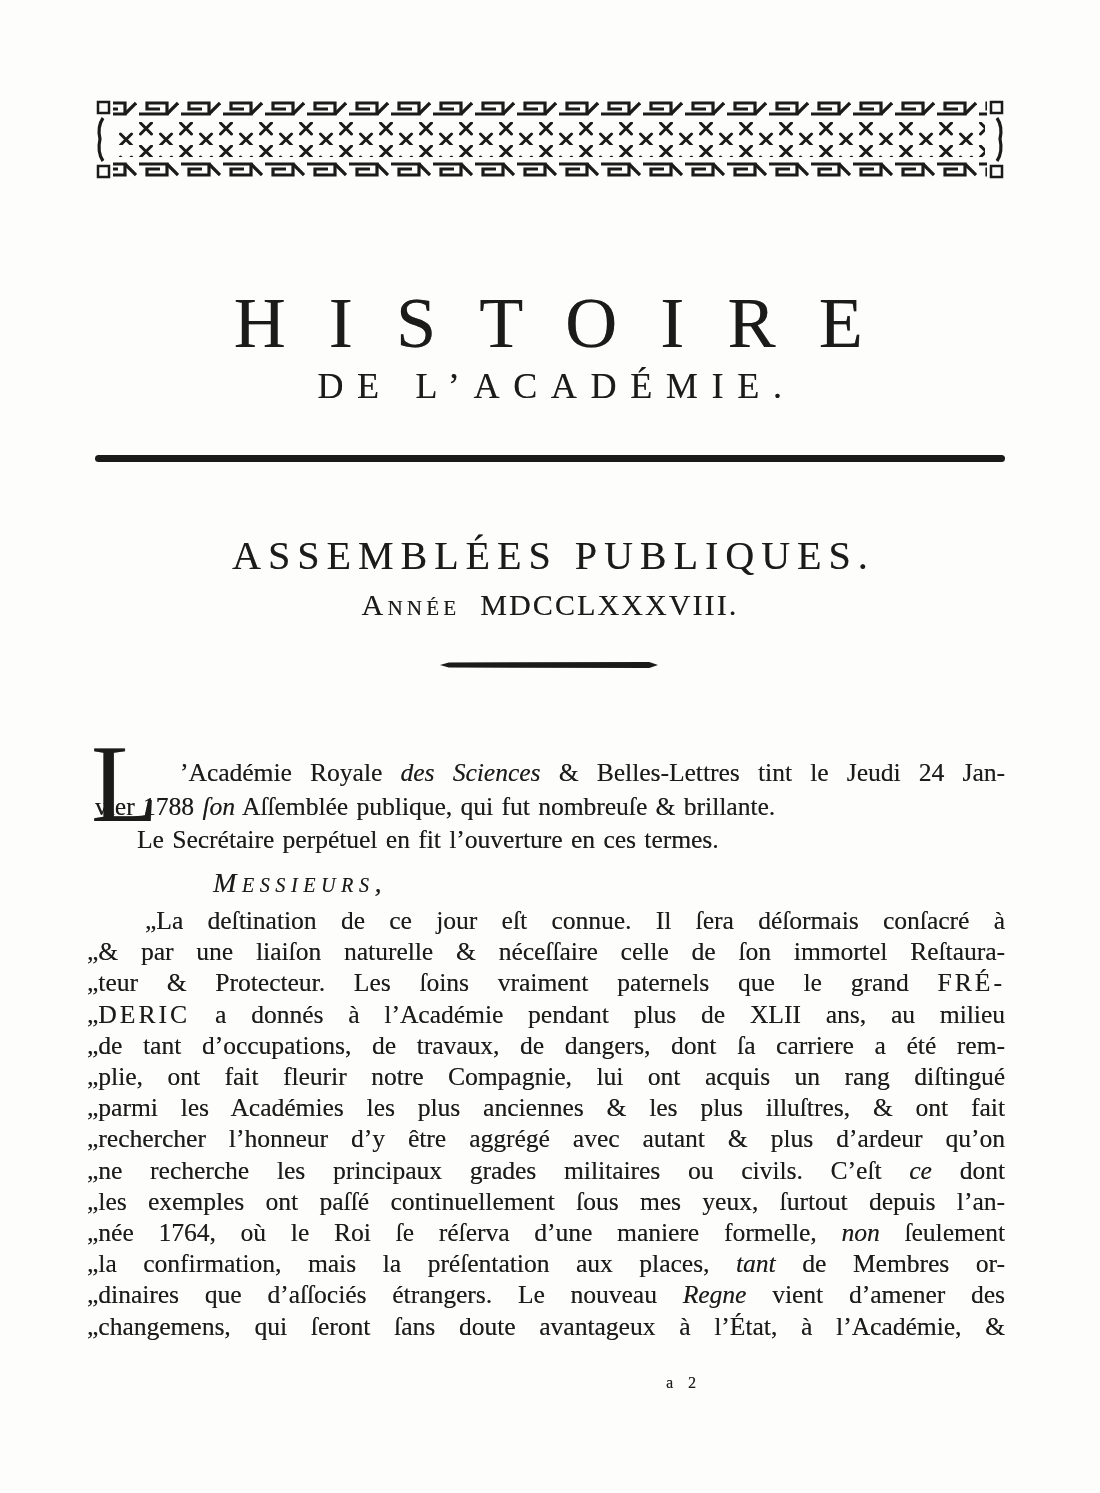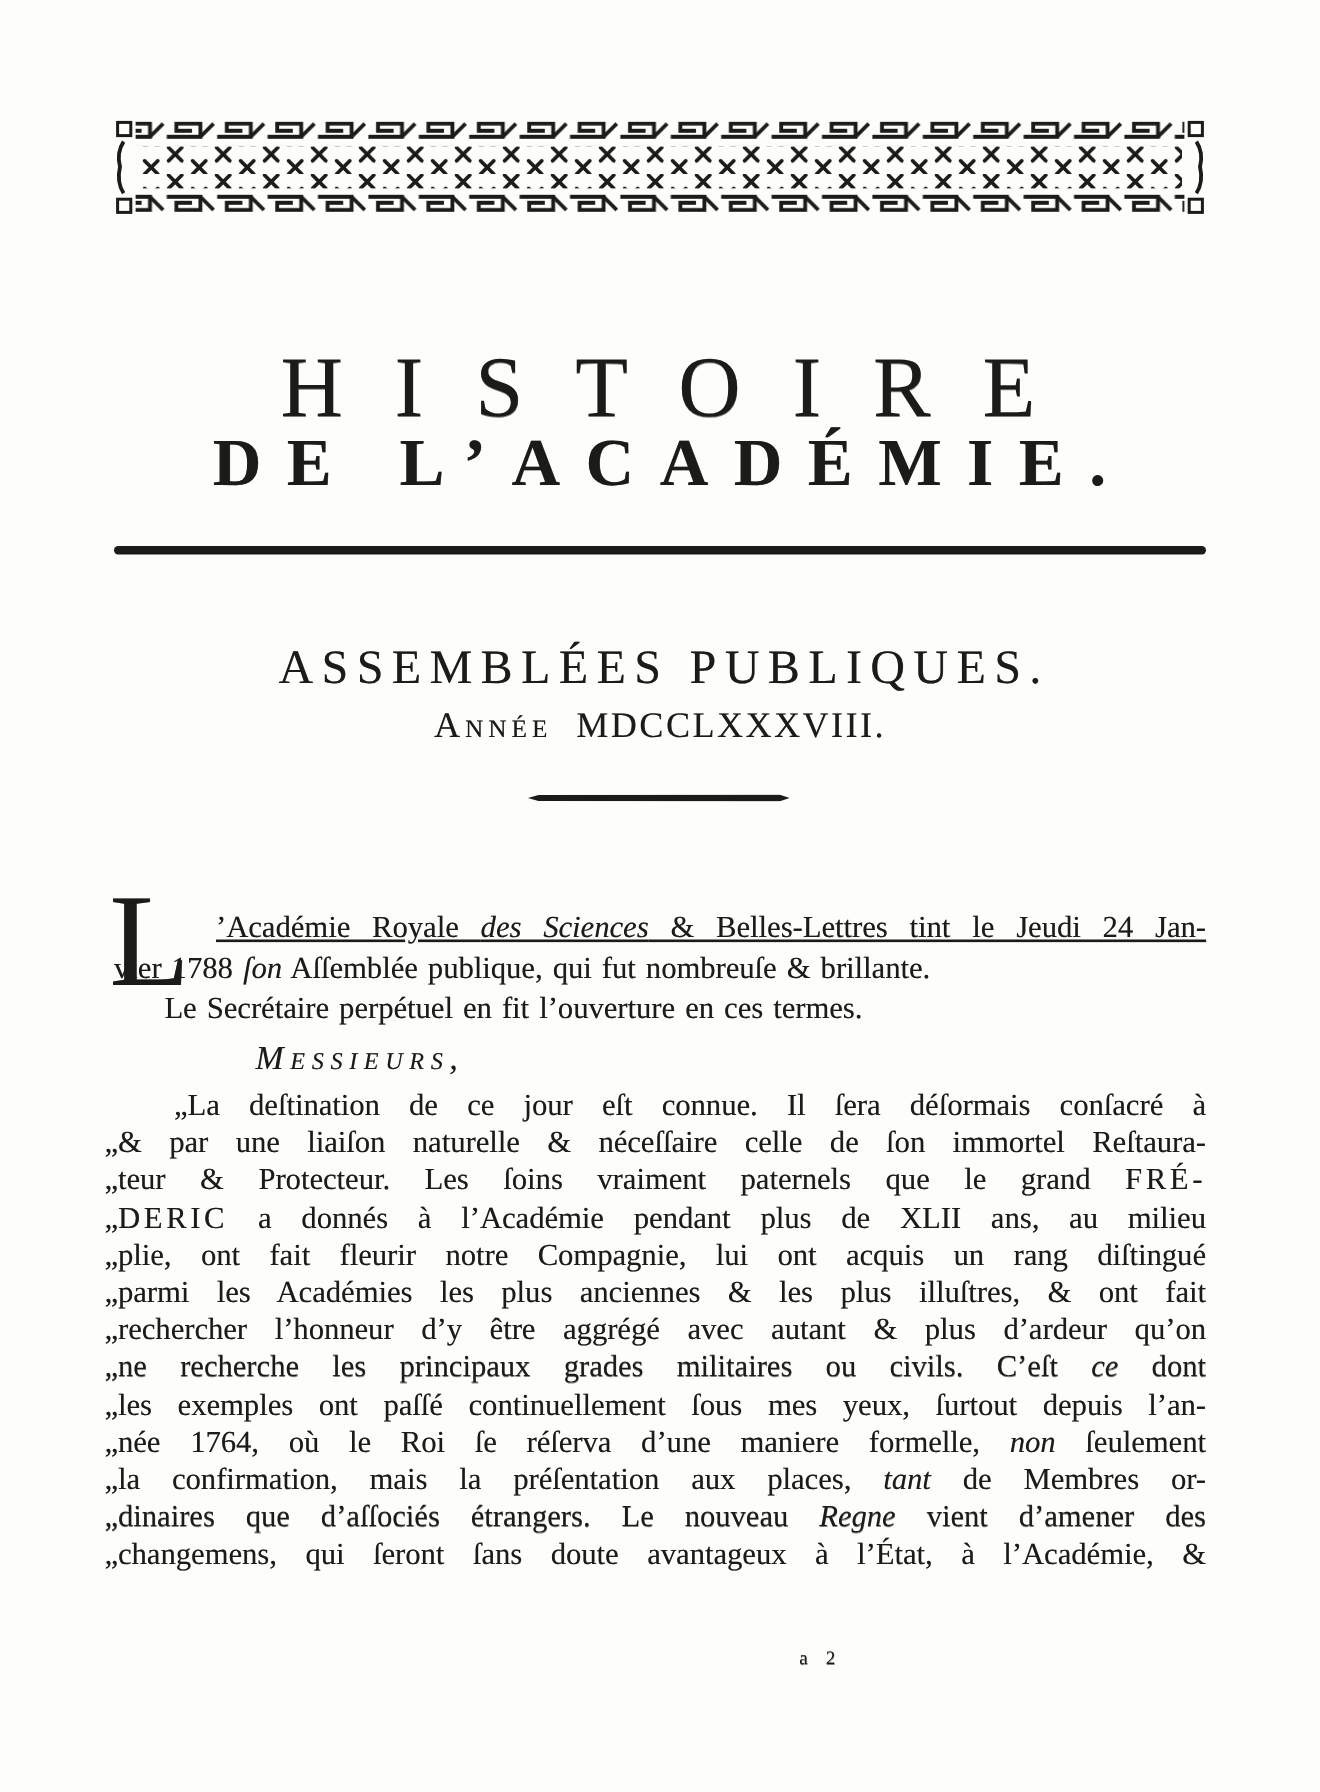--- a/index.html
+++ b/index.html
@@ -14,21 +14,21 @@
   }
   .page { position: absolute; inset: 0; }
   .txt { text-shadow: 0.2px 0.2px 0.35px rgba(25,25,22,0.55); }
 
   
   .ornament { position: absolute; left: 95px; top: 99px; width: 910px; height: 81px; color: var(--ink); }
 
   
   .masthead { position: absolute; left: 95px; top: 296px; width: 910px; text-align: center; }
   .title1 { font-size: 72px; line-height: 55px; letter-spacing: 0.60em; padding-left: 0.55em; white-space: nowrap; }
-  .title2 { margin-top: 13px; font-size: 56px; line-height: 44px; letter-spacing: 0.38em; padding-left: 0.36em; white-space: nowrap; font-weight: bold; }
+  .title2 { margin-top: 13px; font-size: 36px; line-height: 44px; letter-spacing: 0.38em; padding-left: 0.36em; white-space: nowrap; }
 
   .rule-long {
     position: absolute; left: 95px; top: 455px; width: 910px; height: 7px;
     background: var(--ink); border-radius: 3.5px;
   }
 
   
   .section-head { position: absolute; left: 95px; top: 535px; width: 910px; text-align: center; }
   .heading { font-size: 40px; line-height: 41px; letter-spacing: 0.175em; padding-left: 0.17em; white-space: nowrap; }
   .year-line { margin-top: 13px; font-size: 30px; line-height: 31px; white-space: nowrap; }
@@ -51,21 +51,21 @@
     position: absolute; left: 213px; top: 868px;
     font-style: italic; font-variant: small-caps;
     font-size: 28px; line-height: 30px; letter-spacing: 0.20em;
   }
   .speech { position: absolute; left: 87px; top: 905px; width: 918px; font-size: 25.5px; line-height: 31.2px; }
 
   .line { word-spacing: 2px; }
   .line.j { text-align: justify; text-align-last: justify; }
   .line.ind { text-indent: 42px; }
   .line.ind-sm { text-indent: 58px; }
-  .line.ind-drop { text-indent: 85px; text-decoration: underline; }
+  .line.ind-drop { text-indent: 85px; }
   .seg.it { font-style: italic; }
   .seg.sp { letter-spacing: 0.12em; margin-top: 32px; }
 
   .signature { position: absolute; left: 666px; top: 1374px; font-size: 16px; word-spacing: 11px; }
 </style>
 </head>
 <body>
 
 <div class="page">
 
@@ -120,20 +120,21 @@
       <div class="line ind"><span class="seg">Le Secrétaire perpétuel en fit l’ouverture en ces termes.</span></div>
     </div>
 
   <div class="salutation txt">Messieurs,</div>
 
   <div class="speech txt">
       <div class="line j ind-sm"><span class="seg">„La deſtination de ce jour eſt connue. Il ſera déſormais conſacré à</span></div>
       <div class="line j"><span class="seg">„&amp; par une liaiſon naturelle &amp; néceſſaire celle de ſon immortel Reſtaura-</span></div>
       <div class="line j"><span class="seg">„teur &amp; Protecteur. Les ſoins vraiment paternels que le grand </span><span class="seg sp">FRÉ-</span></div>
       <div class="line j"><span class="seg">„</span><span class="seg sp">DERIC</span><span class="seg"> a donnés à l’Académie pendant plus de XLII ans, au milieu</span></div>
+      <div class="line j"><span class="seg">„de tant d’occupations, de travaux, de dangers, dont ſa carriere a été rem-</span></div>
       <div class="line j"><span class="seg">„plie, ont fait fleurir notre Compagnie, lui ont acquis un rang diſtingué</span></div>
       <div class="line j"><span class="seg">„parmi les Académies les plus anciennes &amp; les plus illuſtres, &amp; ont fait</span></div>
       <div class="line j"><span class="seg">„rechercher l’honneur d’y être aggrégé avec autant &amp; plus d’ardeur qu’on</span></div>
       <div class="line j"><span class="seg">„ne recherche les principaux grades militaires ou civils. C’eſt </span><span class="seg it">ce</span><span class="seg"> dont</span></div>
       <div class="line j"><span class="seg">„les exemples ont paſſé continuellement ſous mes yeux, ſurtout depuis l’an-</span></div>
       <div class="line j"><span class="seg">„née 1764, où le Roi ſe réſerva d’une maniere formelle, </span><span class="seg it">non</span><span class="seg"> ſeulement</span></div>
       <div class="line j"><span class="seg">„la confirmation, mais la préſentation aux places, </span><span class="seg it">tant</span><span class="seg"> de Membres or-</span></div>
       <div class="line j"><span class="seg">„dinaires que d’aſſociés étrangers. Le nouveau </span><span class="seg it">Regne</span><span class="seg"> vient d’amener des</span></div>
       <div class="line j"><span class="seg">„changemens, qui ſeront ſans doute avantageux à l’État, à l’Académie, &amp;</span></div>
     </div>

